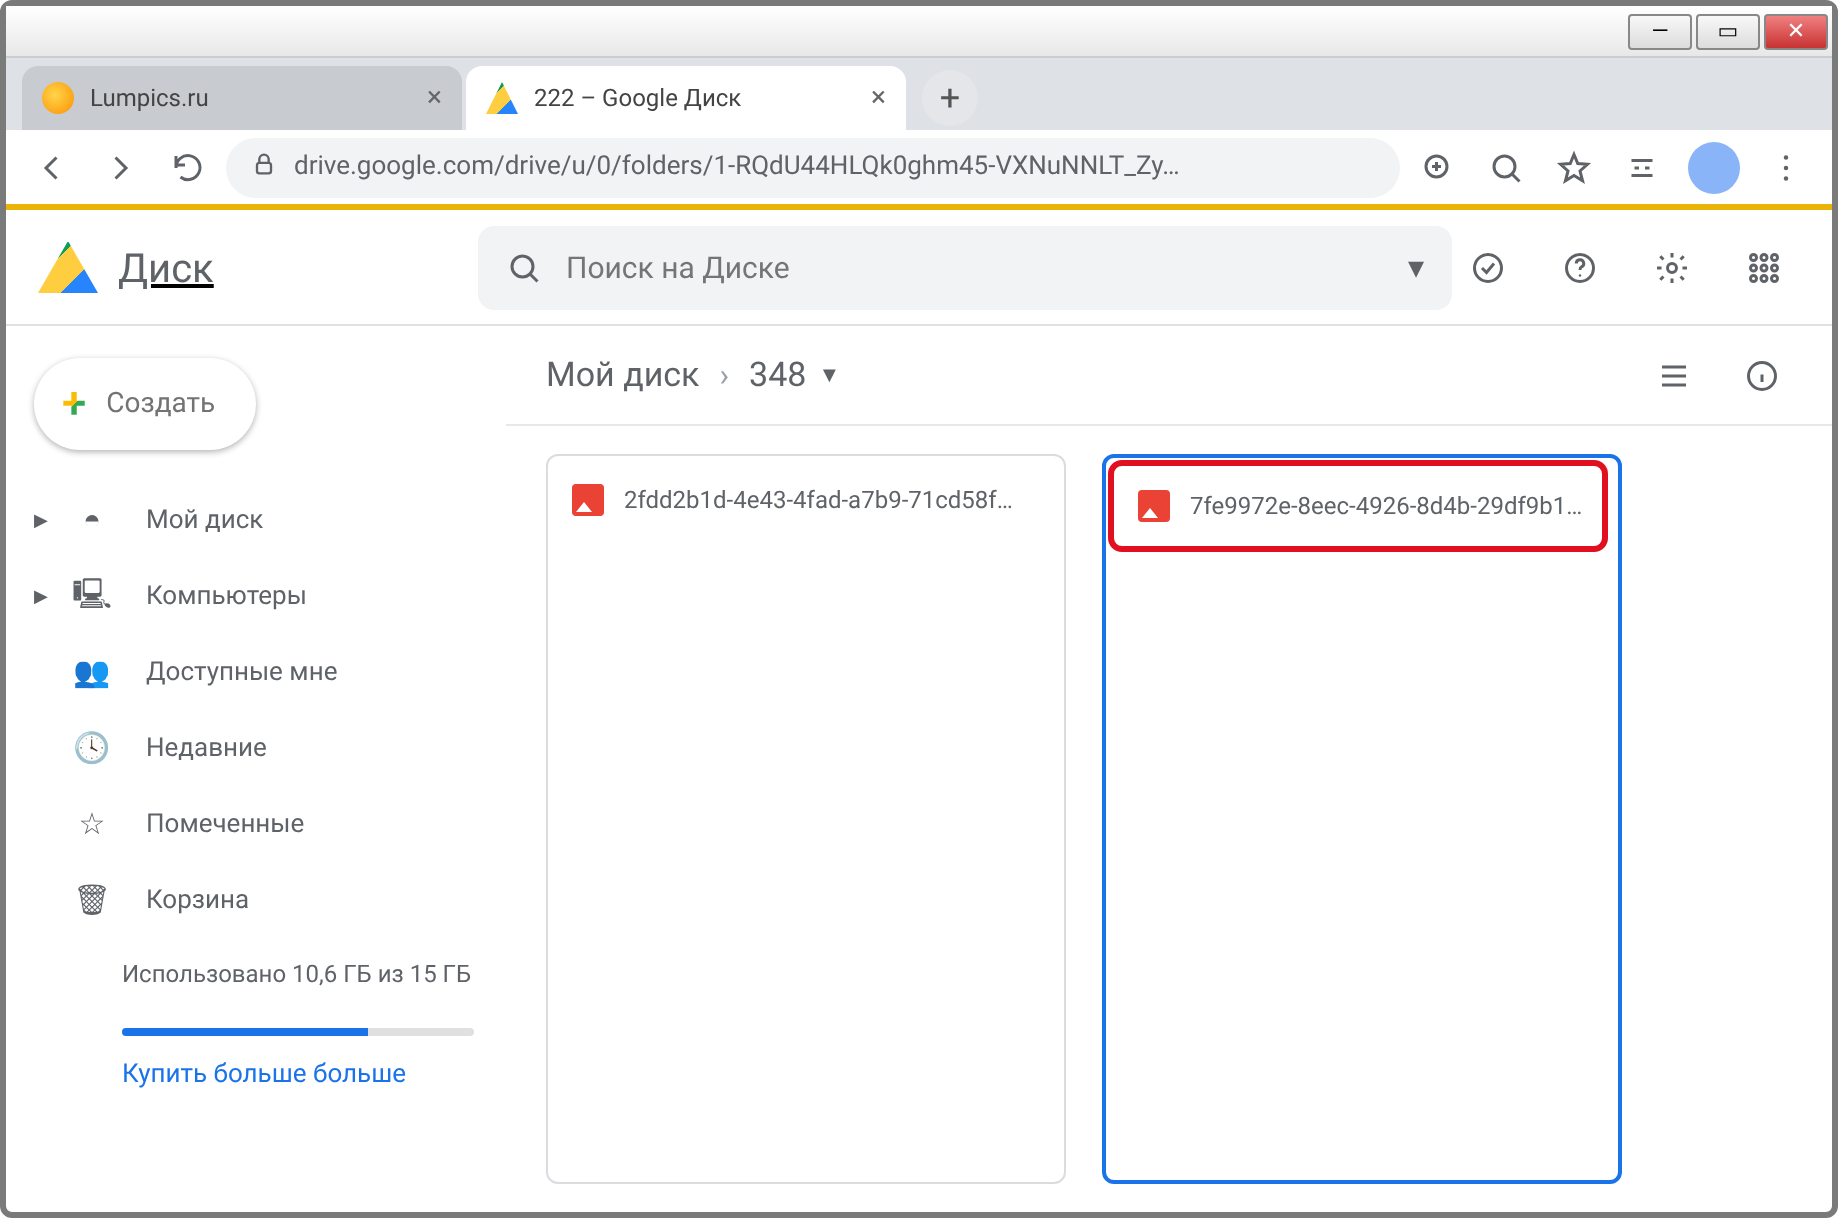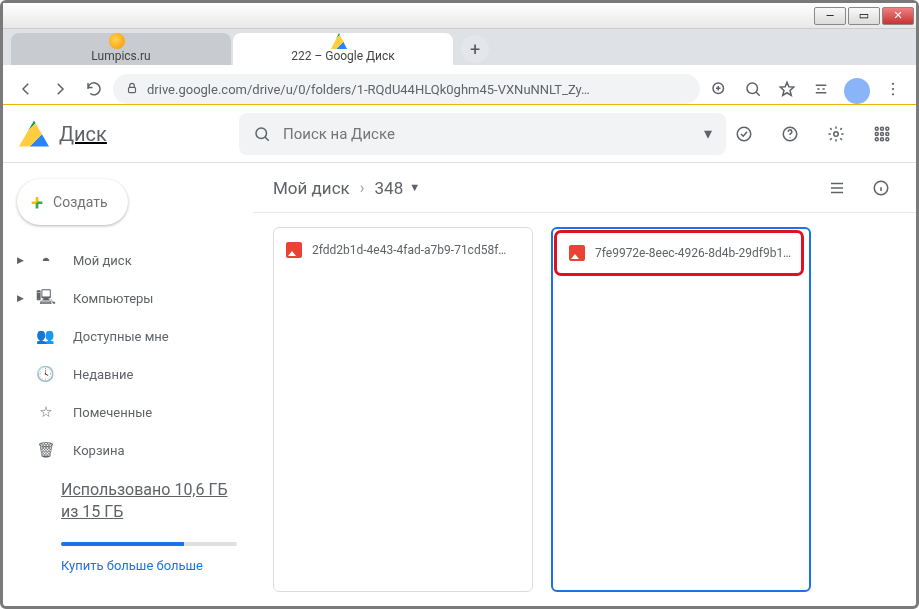--- a/index.html
+++ b/index.html
@@ -5,29 +5,29 @@
 * { box-sizing: border-box; margin: 0; padding: 0; font-family: Roboto, Arial, sans-serif; }
 body { background: #fff; width: 919px; height: 609px; overflow: hidden; }
 
 .window-frame { width: 919px; height: 609px; border: 3px solid #7a7a7a; border-radius: 6px; background: #fff; display: flex; flex-direction: column; }
 
 .titlebar { height: 26px; background: linear-gradient(#fff, #e8e8e8); display: flex; justify-content: flex-end; align-items: center; padding: 0 2px; border-bottom: 1px solid #ccc; }
 .win-btn { width: 32px; height: 18px; margin-left: 2px; border: 1px solid #888; border-radius: 2px; display: flex; align-items: center; justify-content: center; font-size: 11px; background: linear-gradient(#f8f8f8, #dcdcdc); }
 .win-btn.close { background: linear-gradient(#f08080, #c83232); color: #fff; }
 
 .tabs-row { height: 36px; background: #dee1e6; display: flex; align-items: flex-end; padding-left: 8px; }
-.tab { height: 32px; background: #fff; border-radius: 8px 8px 0 0; display: flex; align-items: center; padding: 0 10px; margin-right: 2px; min-width: 220px; font-size: 12px; color: #444; flex-direction: column; }
+.tab { height: 32px; background: #fff; border-radius: 8px 8px 0 0; display: flex; align-items: center; padding: 0 10px; margin-right: 2px; min-width: 220px; font-size: 12px; color: #444; }
 .tab.inactive { background: #c8cbd0; }
 .tab .favicon { width: 16px; height: 16px; border-radius: 50%; margin-right: 8px; flex-shrink: 0; }
 .tab .fi1 { background: radial-gradient(circle at 40% 40%, #ffd54a, #fc9001); }
 .tab .fi2 { background: linear-gradient(135deg, #0f9d58 33%, #ffcd40 33% 66%, #2684fc 66%); clip-path: polygon(50% 0, 100% 100%, 0 100%); border-radius: 0; }
 .tab-close { margin-left: auto; color: #666; font-size: 14px; padding-left: 8px; }
 .new-tab { width: 28px; height: 28px; border-radius: 50%; display: flex; align-items: center; justify-content: center; margin-left: 6px; margin-bottom: 2px; background: #e4e6ea; color: #555; font-size: 18px; }
 
-.addr-row { height: 40px; background: #fff; border-bottom: 1px solid #eab308; display: flex; align-items: flex-end; padding: 0 8px; gap: 4px; }
+.addr-row { height: 40px; background: #fff; border-bottom: 3px solid #eab308; display: flex; align-items: center; padding: 0 8px; gap: 4px; }
 .nav-icon { width: 30px; height: 30px; display: flex; align-items: center; justify-content: center; border-radius: 50%; color: #5f6368; }
 .addr-bar { flex: 1; height: 30px; background: #f1f3f4; border-radius: 15px; display: flex; align-items: center; padding: 0 12px; font-size: 13px; color: #5f6368; }
 .addr-bar .lock { margin-right: 8px; }
 .addr-bar .url { flex: 1; white-space: nowrap; overflow: hidden; text-overflow: ellipsis; }
 .avatar-circle { width: 26px; height: 26px; border-radius: 50%; background: #8ab4f8; margin: 0 4px; }
 
 .app { flex: 1; display: flex; flex-direction: column; overflow: hidden; }
 .app-header { height: 58px; border-bottom: 1px solid #e0e0e0; display: flex; align-items: center; padding: 0 16px; }
 .drive-logo { display: flex; align-items: center; width: 220px; text-decoration: underline; }
 .drive-logo .tri { width: 30px; height: 26px; background: linear-gradient(135deg, #0f9d58 33%, #ffcd40 33% 66%, #2684fc 66%); clip-path: polygon(50% 0, 100% 100%, 0 100%); margin-right: 10px; }
@@ -39,21 +39,21 @@
 .header-icons .icon { width: 36px; height: 36px; display: flex; align-items: center; justify-content: center; color: #5f6368; border-radius: 50%; }
 
 .app-body { flex: 1; display: flex; overflow: hidden; }
 .sidebar { width: 250px; padding: 12px 6px 12px 10px; overflow-y: auto; }
 .create-btn { height: 46px; border-radius: 24px; box-shadow: 0 1px 3px rgba(0,0,0,0.3); display: inline-flex; align-items: center; padding: 0 20px 0 14px; background: #fff; margin: 4px 0 16px 4px; }
 .create-btn .plus { font-size: 22px; font-weight: 600; margin-right: 10px; background: linear-gradient(135deg,#ea4335 25%,#fbbc05 25% 50%,#34a853 50% 75%,#4285f4 75%); -webkit-background-clip: text; color: transparent; }
 .create-btn .lbl { font-size: 14px; color: #737373; }
 .side-item { height: 38px; display: flex; align-items: center; padding: 0 10px 0 22px; border-radius: 0 19px 19px 0; color: #5f6368; font-size: 13px; position: relative; }
 .side-item .exp { position: absolute; left: 4px; font-size: 9px; color: #5f6368; }
 .side-item .ico { width: 22px; display: flex; justify-content: center; margin-right: 16px; font-size: 15px; }
-.storage { padding: 10px 10px 10px 48px; font-size: 16px; color: #5f6368; line-height: 1.4; text-decoration: underline; }
+.storage { padding: 10px 10px 10px 48px; font-size: 12px; color: #5f6368; line-height: 1.4; }
 .storage-bar { height: 4px; background: #e0e0e0; margin: 8px 10px 12px 48px; border-radius: 2px; overflow: hidden; }
 .storage-bar .fill { height: 100%; width: 70%; background: #1a73e8; }
 .buy-link { padding-left: 48px; font-size: 13px; color: #1a73e8; }
 
 .main { flex: 1; display: flex; flex-direction: column; overflow: hidden; }
 .breadcrumb-row { height: 50px; display: flex; align-items: center; padding: 0 20px; border-bottom: 1px solid #e8e8e8; }
 .bc-item { font-size: 17px; color: #5f6368; }
 .bc-sep { margin: 0 10px; color: #9aa0a6; }
 .bc-caret { margin-left: 6px; color: #5f6368; font-size: 11px; }
 .bc-icons { margin-left: auto; display: flex; gap: 14px; color: #5f6368; }

